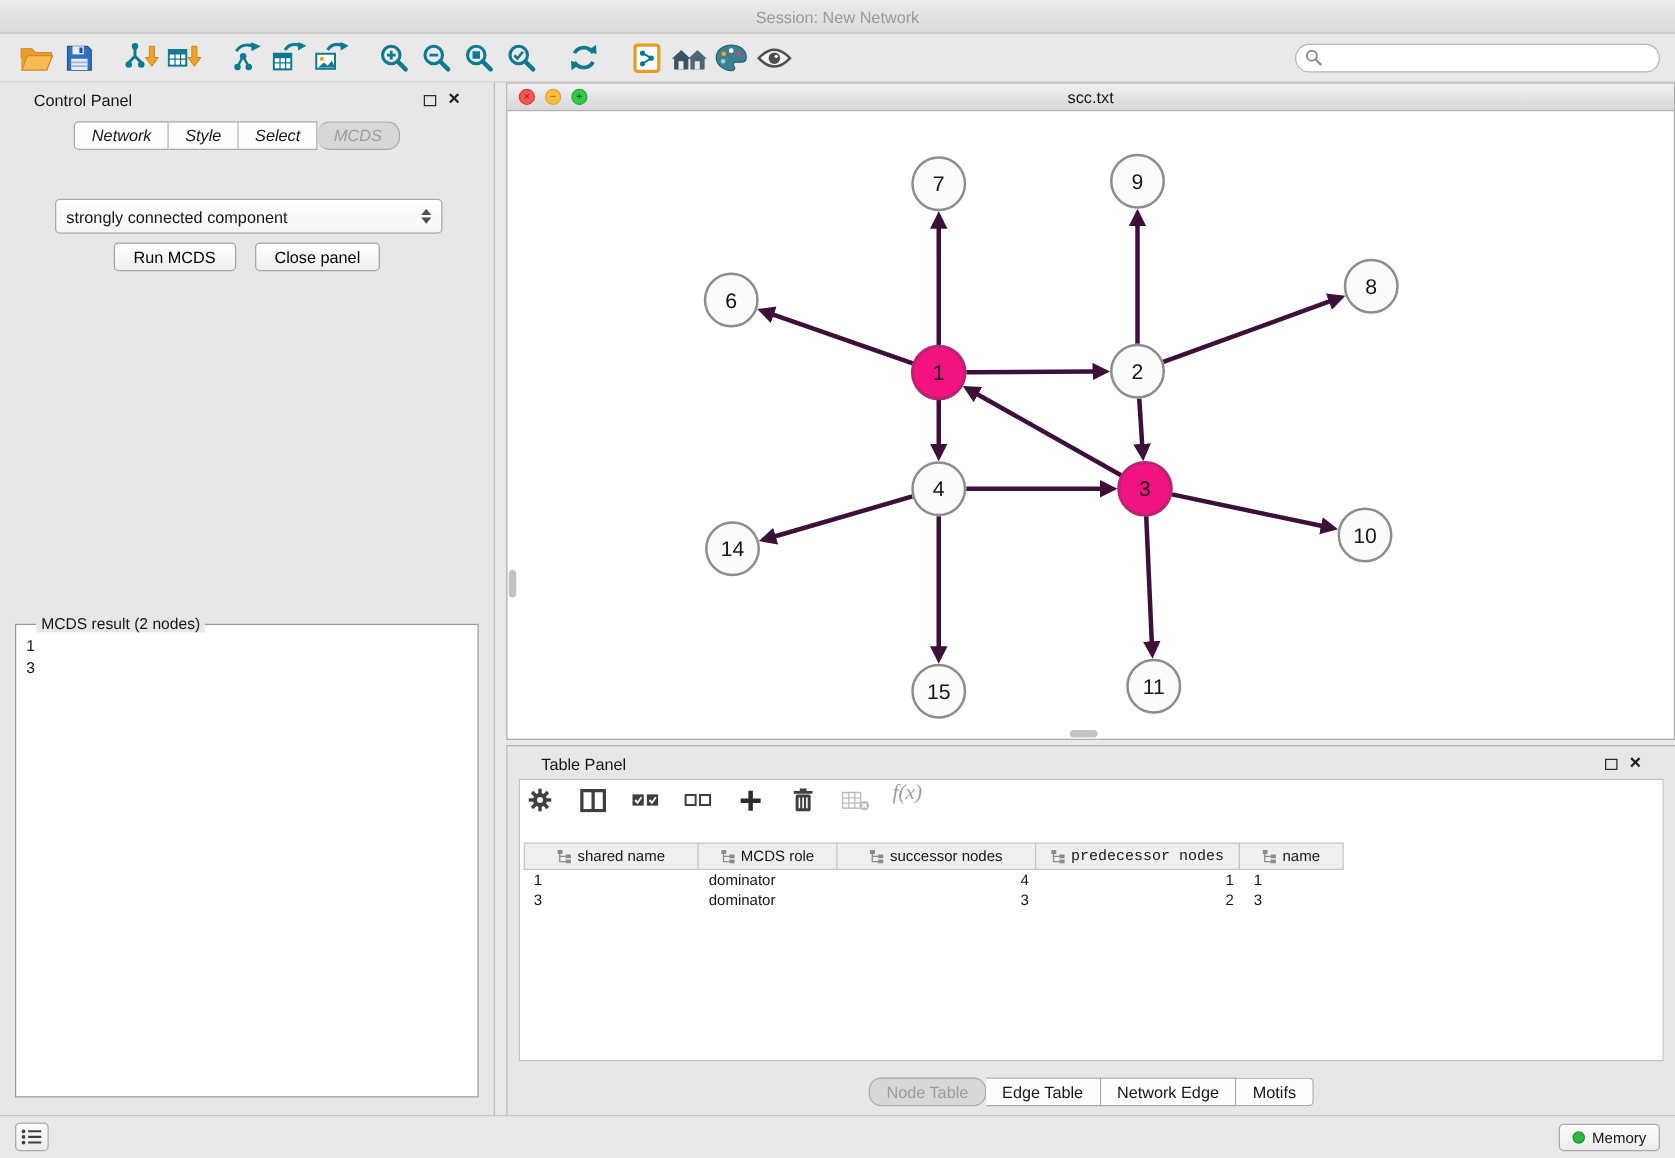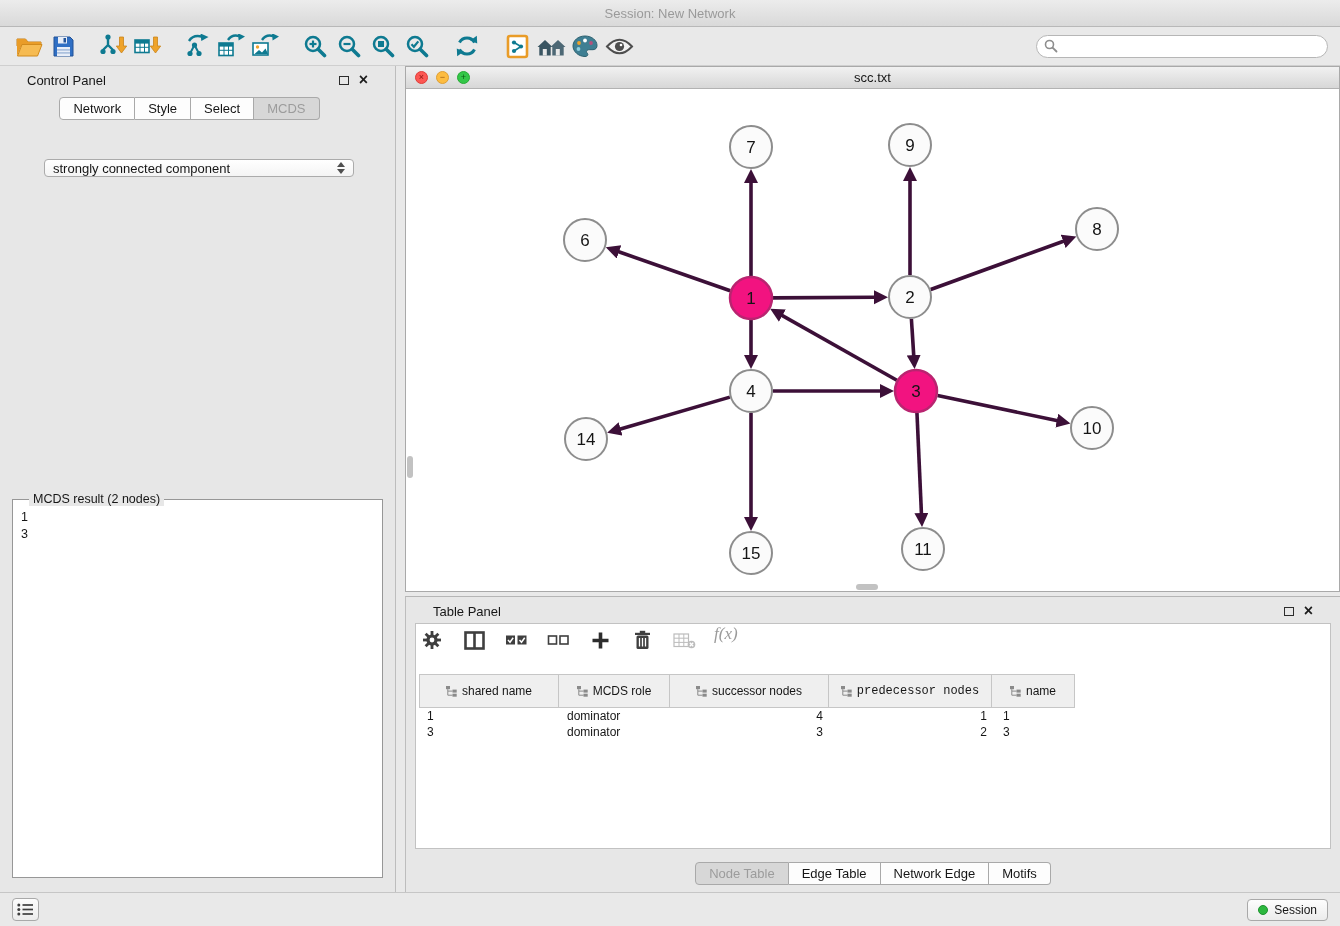--- a/index.html
+++ b/index.html
@@ -49,25 +49,25 @@
   .hdr-btns { margin-left:auto; display:flex; align-items:center; gap:10px; }
   .float-ic { width:10px; height:9px; border:1.6px solid #2c2c2c; display:inline-block; cursor:pointer; }
   .close-ic { font-size:16px; font-weight:bold; color:#1c1c1c; line-height:1; cursor:pointer; }
   .seg { display:flex; justify-content:center; }
   .seg-btn {
     padding:3px 13px; background:#fdfdfd; border:1px solid #a9a9a9; border-left:none;
     font-size:13px; cursor:pointer; white-space:nowrap;
   }
   .seg-btn:first-child { border-left:1px solid #a9a9a9; border-radius:4px 0 0 4px; }
   .seg-btn:last-child { border-radius:0 4px 4px 0; }
-  .seg-btn.active { background:#d7d7d7; color:#9c9c9c; }
-  #cp-tabs { position:absolute; top:31px; left:0; right:16px; }
+  .seg-btn.active { background:#d7d7d7; color:#9c9c9c;border-radius:10px; }
+  #cp-tabs { position:absolute; top:31px; left:0; right:16px;font-style:italic; }
   .opt-label { position:absolute; top:71px; left:0; right:0; text-align:center; font-size:13px; }
   .dropdown {
-    position:absolute; top:93px; left:44px; width:310px; height:18px;
+    position:absolute; top:93px; left:44px; width:310px; height:28px;
     background:linear-gradient(#ffffff,#f4f4f4); border:1px solid #ababab; border-radius:4px;
     display:flex; align-items:center; padding:0 8px; font-size:13px; cursor:pointer;
   }
   .spinner { margin-left:auto; display:flex; flex-direction:column; gap:2px; }
   .spinner .up { width:0; height:0; border-left:4px solid transparent; border-right:4px solid transparent; border-bottom:5px solid #4f4f4f; }
   .spinner .dn { width:0; height:0; border-left:4px solid transparent; border-right:4px solid transparent; border-top:5px solid #4f4f4f; }
   .btn-row { position:absolute; top:128px; left:0; right:0; display:flex; justify-content:center; gap:15px; }
   .btn {
     background:linear-gradient(#ffffff,#efefef); border:1px solid #a5a5a5; border-radius:4px;
     padding:3px 15px; font-size:13px; cursor:pointer; font-family:"Liberation Sans", sans-serif;
@@ -103,21 +103,21 @@
   }
   .table-content {
     position:absolute; left:9px; right:9px; top:26px; height:226px;
     background:#fff; border:1px solid #c2c2c2;
   }
   .table-toolbar { height:50px; display:flex; align-items:flex-start; gap:10px; padding-left:0; }
   .tt-icon { width:32px; height:32px; display:flex; align-items:center; justify-content:center; cursor:pointer; }
   .fx { font-family:"Liberation Serif", serif; font-style:italic; font-size:17px; color:#9b9b9b; cursor:pointer; padding-left:4px; }
   .thead { display:flex; margin-left:3px; }
   .th {
-    height:34px; background:#efefef; border:1px solid #c6c6c6; margin-left:-1px;
+    height:22px; background:#efefef; border:1px solid #c6c6c6; margin-left:-1px;
     display:flex; align-items:center; justify-content:center; gap:5px; font-size:12px; cursor:pointer;
   }
   .th:first-child { margin-left:0; }
   .sort-ic { display:flex; }
   .tr { display:flex; margin-left:3px; cursor:default; }
   .td { font-size:12px; padding:2px 8px 1px 8px; height:16px; line-height:13px; }
   #table-tabs { position:absolute; bottom:7px; left:0; right:0; }
   
   .statusbar {
     position:absolute; left:0; bottom:0; right:0; height:34px;
@@ -307,20 +307,24 @@
         <div class="seg-btn">Style</div>
         <div class="seg-btn">Select</div>
         <div class="seg-btn active">MCDS</div>
       </div>
     <div class="dropdown">
       <span>strongly connected component</span>
       <span class="spinner">
           <i class="up"></i>
           <i class="dn"></i>
         </span>
+    </div>
+    <div class="btn-row">
+      <button class="btn">Run MCDS</button>
+      <button class="btn">Close panel</button>
     </div>
     <fieldset class="result-box">
       <legend>MCDS result (2 nodes)</legend>
       <div class="result-text" id="mcds-result-text">1
 3</div>
     </fieldset>
   </div>
 
   <div class="network-window">
     <div class="net-titlebar">
@@ -560,17 +564,17 @@
           </g>
           <g fill="#3f3f3f">
             <circle cx="1.8" cy="2" r="1.5"></circle>
             <circle cx="1.8" cy="6.5" r="1.5"></circle>
             <circle cx="1.8" cy="11" r="1.5"></circle>
           </g>
         </svg>
     </span>
     <span class="memory-btn">
       <span class="memory-dot"></span>
-      <span>Session</span>
+      <span>Memory</span>
     </span>
   </div>
 
 </div>
 
 </body></html>

